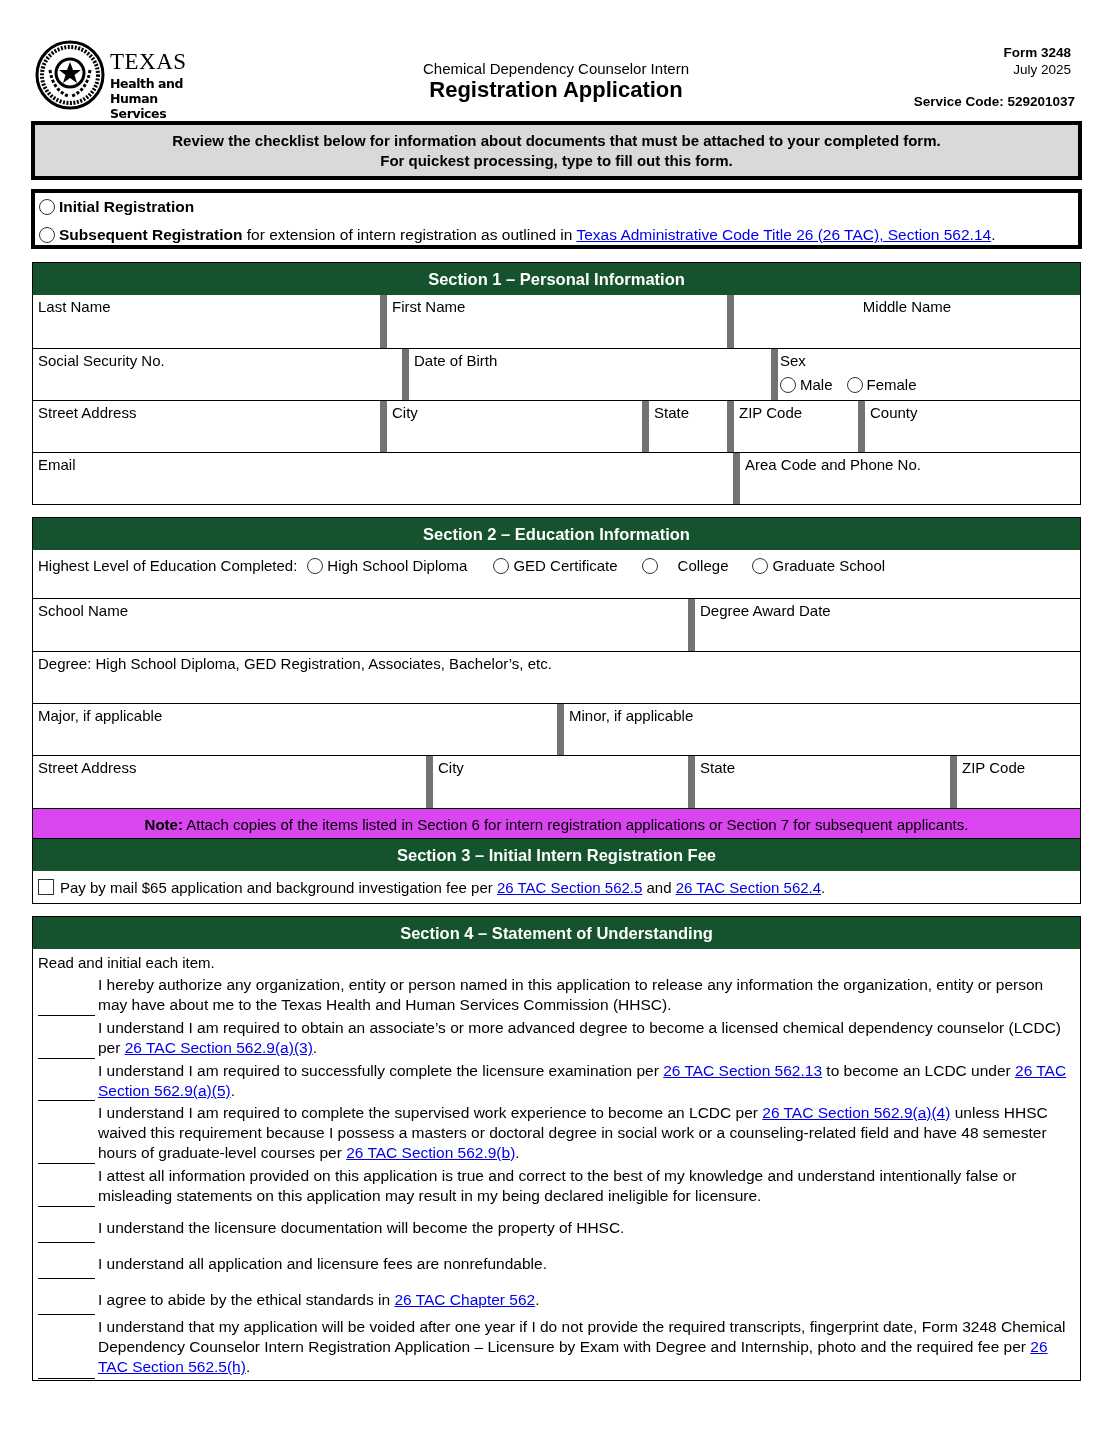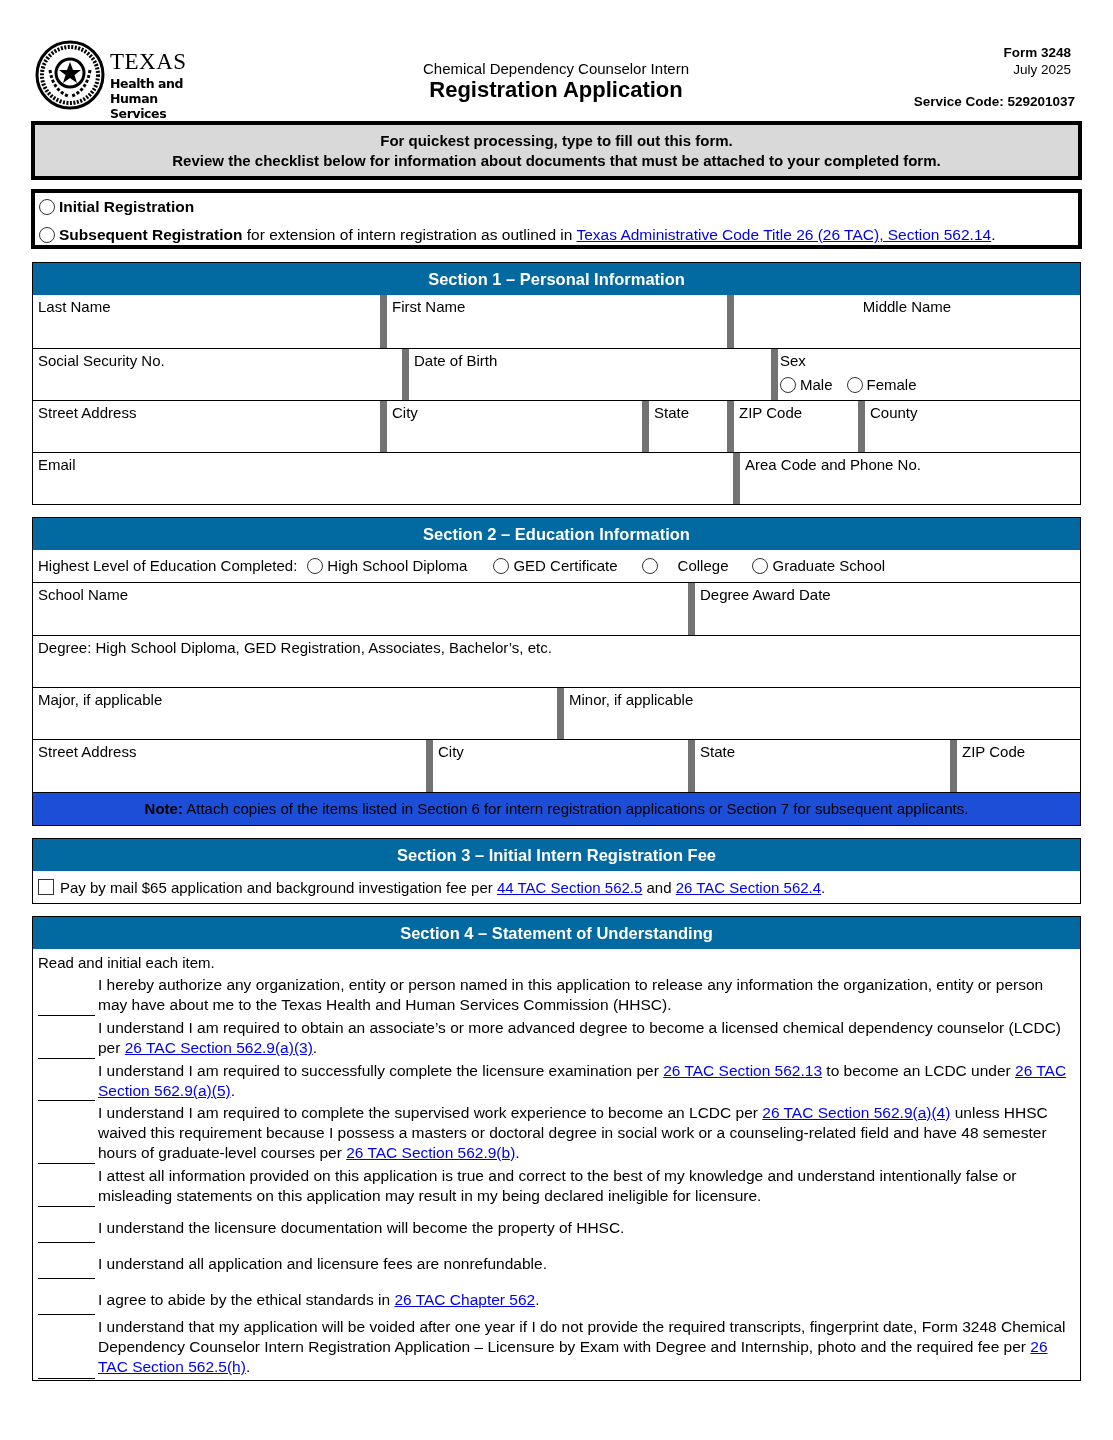--- a/index.html
+++ b/index.html
@@ -15,26 +15,26 @@
   .title-main { font-size: 22px; font-weight: bold; line-height: 24px; }
   .formno { right: 42px; top: 44px; text-align: right; font-size: 13.5px; line-height: 17px; }
   .formno .b { font-weight: bold; }
   .servcode { right: 38px; top: 94px; font-size: 13.5px; font-weight: bold; }
   .banner { left: 31px; top: 121px; width: 1051px; height: 59px; border: 4px solid #000; background: #d9d9d9; text-align: center; font-size: 15px; font-weight: bold; line-height: 20px; padding-top: 6px; }
   .regbox { left: 31px; top: 189px; width: 1051px; height: 60px; border: 4px solid #000; font-size: 15.5px; padding-left: 4px; }
   .regrow { display: flex; align-items: center; height: 26px; }
   .radio { display: inline-block; width: 16px; height: 16px; border: 1px solid #333; border-radius: 50%; margin-right: 4px; vertical-align: middle; background: #fff; flex: none; }
   .chk { display: inline-block; width: 16px; height: 16px; border: 1px solid #333; margin-right: 6px; vertical-align: middle; background: #fff; flex: none; }
   .sec { left: 32px; width: 1049px; border: 1px solid #000; }
-  .sec-head { background: #0369a1; color: #fff; font-weight: bold; font-size: 16.5px; text-align: center; height: 32px; line-height: 32px; }
+  .sec-head { background: #14532d; color: #fff; font-weight: bold; font-size: 16.5px; text-align: center; height: 32px; line-height: 32px; }
   .grid-row { display: flex; border-top: 1px solid #000; }
   .cell { font-size: 15px; padding: 2px 5px; border-left: 7px solid #737373; line-height: 20px; }
   .cell:first-child { border-left: none; }
   .inline-opts { display: flex; align-items: center; font-size: 15px; }
-  .note { background: #1d4ed8; border-top: 1px solid #000; text-align: center; font-size: 15px; height: 33px; line-height: 31px; }
+  .note { background: #d946ef; border-top: 1px solid #000; text-align: center; font-size: 15px; height: 33px; line-height: 31px; }
   .stmt-intro { font-size: 15px; padding: 5px 5px 0 5px; line-height: 18px; }
   .stmt { position: relative; padding-left: 65px; padding-right: 10px; font-size: 15.5px; line-height: 20px; }
   .stmt .line { position: absolute; left: 5px; bottom: 0; width: 57px; border-bottom: 1px solid #000; height: 1px; }
 </style>
 </head>
 <body>
 
 <div class="abs logo">
   <svg class="seal" viewBox="0 0 70 70">
     <circle cx="35" cy="35" r="33" fill="#fff" stroke="#000" stroke-width="3"></circle>
@@ -56,22 +56,22 @@
   <div class="title-main">Registration Application</div>
 </div>
 
 <div class="abs formno">
   <div class="b">Form 3248</div>
   <div>July 2025</div>
 </div>
 <div class="abs servcode">Service Code: 529201037</div>
 
 <div class="abs banner">
+  <div>Review the checklist below for information about documents that must be attached to your completed form.</div>
   <div>For quickest processing, type to fill out this form.</div>
-  <div>Review the checklist below for information about documents that must be attached to your completed form.</div>
 </div>
 
 <div class="abs regbox">
   <div class="regrow" style="margin-top:1px;">
     <span class="radio"></span>
     <b>Initial Registration</b>
   </div>
   <div class="regrow" style="margin-top:2px;">
     <span class="radio"></span>
     <span>
@@ -121,21 +121,21 @@
       <span class="radio"></span>
         <span style="margin-right:26px;">High School Diploma</span>
       <span class="radio"></span>
         <span style="margin-right:24px;">GED Certificate</span>
       <span class="radio"></span>
         <span style="margin-right:24px;margin-left:16px;">College</span>
       <span class="radio"></span>
         <span>Graduate School</span>
     </div>
   </div>
-  <div class="grid-row" style="height:53px;">
+  <div class="grid-row" style="height:53px;margin-top:16px;">
     <div class="cell" style="width:655px;"><span>School Name</span></div>
     <div class="cell" style="flex:1;"><span>Degree Award Date</span></div>
   </div>
   <div class="grid-row" style="height:52px;">
     <div class="cell" style="flex:1;"><span>Degree: High School Diploma, GED Registration, Associates, Bachelor’s, etc.</span></div>
   </div>
   <div class="grid-row" style="height:52px;">
     <div class="cell" style="width:524px;"><span>Major, if applicable</span></div>
     <div class="cell" style="flex:1;"><span>Minor, if applicable</span></div>
   </div>
@@ -148,21 +148,21 @@
   <div class="note">
     <b>Note:</b><span> Attach copies of the items listed in Section 6 for intern registration applications or Section 7 for subsequent applicants.</span>
   </div>
 </div>
 
 <div class="abs sec" style="top:838px;">
   <div class="sec-head">Section 3 – Initial Intern Registration Fee</div>
   <div class="inline-opts" style="height:32px;padding-left:5px;">
     <span class="chk"></span>
     <span>
-      <span>Pay by mail $65 application and background investigation fee per </span><a>44 TAC Section 562.5</a><span> and </span><a>26 TAC Section 562.4</a><span>.</span>
+      <span>Pay by mail $65 application and background investigation fee per </span><a>26 TAC Section 562.5</a><span> and </span><a>26 TAC Section 562.4</a><span>.</span>
     </span>
   </div>
 </div>
 
 <div class="abs sec" style="top:916px;height:465px;">
   <div class="sec-head">Section 4 –  Statement of Understanding</div>
   <div class="stmt-intro">Read and initial each item.</div>
 
   <div class="stmt" style="height:44px;padding-top:3px;">
     <span>I hereby authorize any organization, entity or person named in this application to release any information the organization, entity or person may have about me to the Texas Health and Human Services Commission (HHSC).</span>

